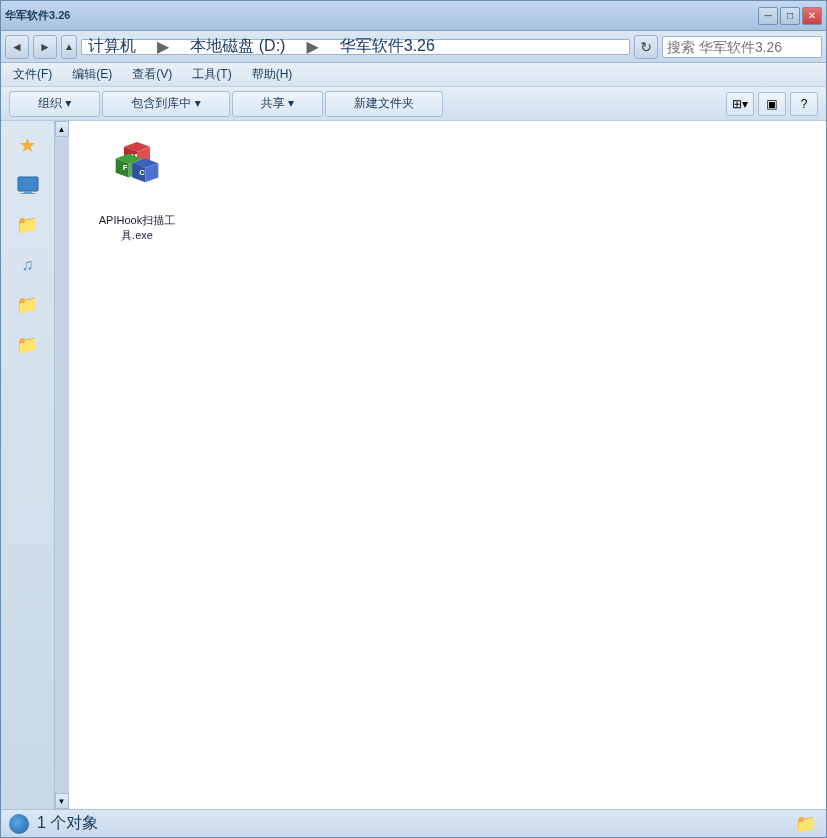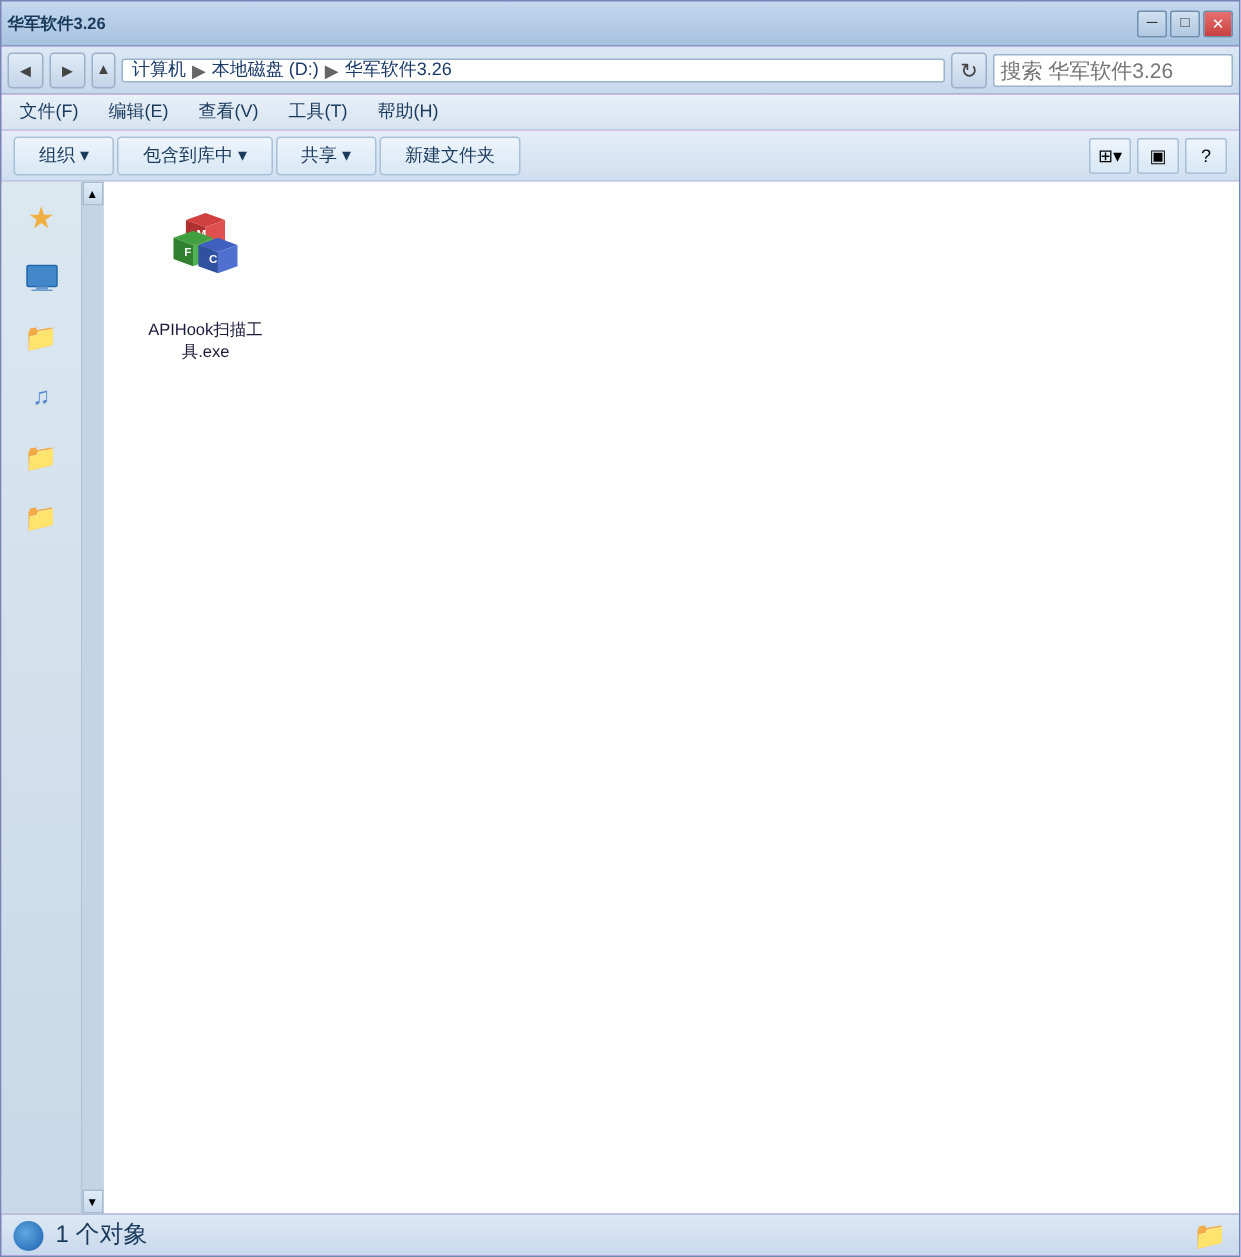--- a/index.html
+++ b/index.html
@@ -89,22 +89,22 @@
     }
     .address-path {
       flex: 1;
       height: 16px;
       background: white;
       border: 1px solid #9ab4cc;
       border-radius: 2px;
       display: flex;
       align-items: center;
       padding: 0 6px;
-      gap: 4px;
-      font-size: 12px;
+      gap: 21px;
+      font-size: 16px;
     }
     .path-sep {
       color: #666;
     }
     .path-item {
       color: #1a3a6a;
       cursor: pointer;
     }
     .refresh-btn {
       height: 24px;
@@ -165,21 +165,21 @@
       height: 34px;
       background: linear-gradient(to bottom, #e4eef8, #d0dff0);
       display: flex;
       align-items: center;
       padding: 0 8px;
       gap: 2px;
       border-bottom: 1px solid #b8cce0;
     }
     .toolbar-btn {
       height: 26px;
-      padding: 0 16px;
+      padding: 0 28px;
       background: linear-gradient(to bottom, #eef4fc, #d8e8f4);
       border: 1px solid #a8c0d8;
       border-radius: 3px;
       font-size: 12px;
       color: #1a3a5c;
       cursor: pointer;
       display: flex;
       align-items: center;
       gap: 4px;
     }

